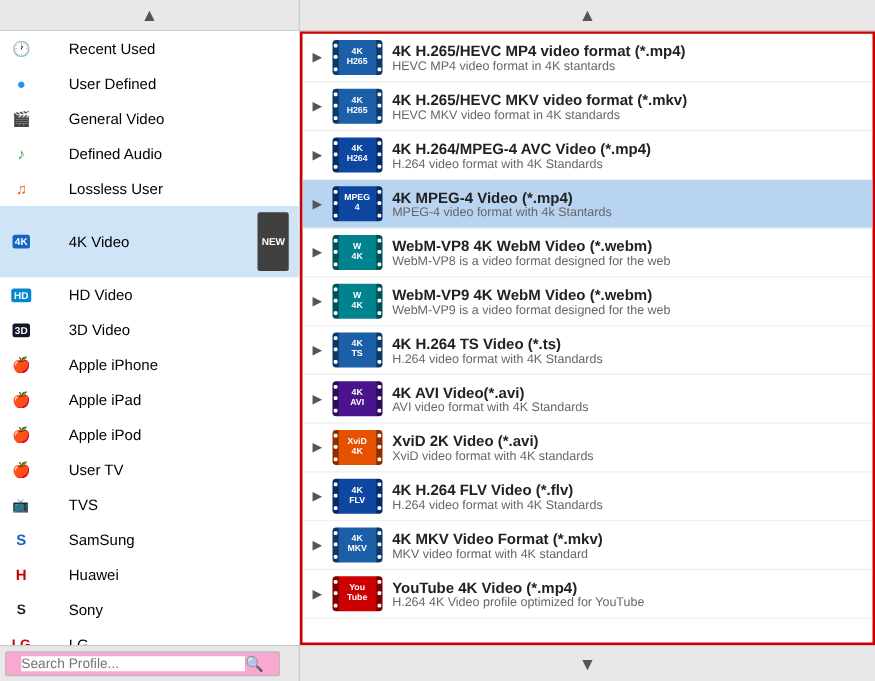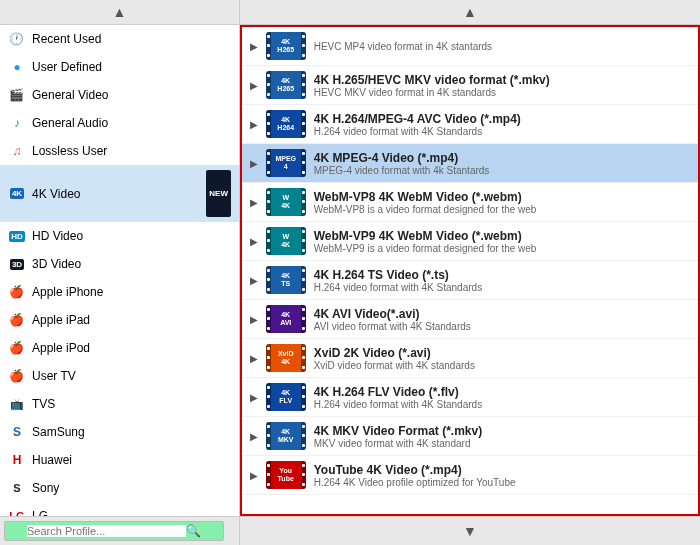--- a/index.html
+++ b/index.html
@@ -61,23 +61,24 @@
       height: 18px;
       margin-right: 6px;
       display: flex;
       align-items: center;
       justify-content: center;
       font-size: 14px;
       flex-shrink: 0;
     }
     .sidebar-item .label {
       flex: 1;
+      margin-left: 23px;
     }
     .new-badge {
-      background: #0f172a;
+      background: #404040;
       color: #fff;
       font-size: 8px;
       font-weight: bold;
       padding: 19px 3px;
       border-radius: 2px;
       margin-left: 4px;
     }
     .right-panel {
       flex: 1;
       overflow-y: auto;
@@ -117,23 +118,23 @@
       width: 240px;
       padding: 4px;
       border-right: 1px solid #ccc;
       display: flex;
       align-items: center;
     }
     .search-box {
       display: flex;
       align-items: center;
       border: 1px solid #bbb;
-      background: #86efac;
+      background: #f9a8d4;
       border-radius: 2px;
-      padding: 2px 22px;
+      padding: 2px 12px;
       width: 220px;
     }
     .search-box input {
       border: none;
       outline: none;
       font-size: 11px;
       width: 190px;
       color: #999;
     }
     .search-icon {
@@ -188,21 +189,21 @@
         <div class="sidebar-item">
           <span class="icon" style="color: rgb(229, 57, 53);">
             <span style="color:#e53935;font-size:12px;">🎬</span>
           </span>
           <span class="label">General Video</span>
         </div>
         <div class="sidebar-item">
           <span class="icon" style="color: rgb(67, 160, 71);">
             <span style="color:#43a047;font-size:12px;">♪</span>
           </span>
-          <span class="label">General Audio</span>
+          <span class="label">Defined Audio</span>
         </div>
         <div class="sidebar-item">
           <span class="icon" style="color: rgb(244, 81, 30);">
             <span style="color:#f4511e;font-size:12px;">♫</span>
           </span>
           <span class="label">Lossless User</span>
         </div>
         <div class="sidebar-item active">
           <span class="icon" style="color: rgb(21, 101, 192);">
             <span style="background:#1565c0;color:#fff;font-size:8px;font-weight:bold;padding:1px 2px;border-radius:2px;">4K</span>
@@ -294,20 +295,21 @@
       <div style="width:3px;height:3px;background:#fff;border-radius:1px;"></div>
     </div>
     <div style="position:absolute;right:0;top:0;bottom:0;width:5px;background:rgba(0,0,0,0.4);display:flex;flex-direction:column;justify-content:space-around;align-items:center;">
       <div style="width:3px;height:3px;background:#fff;border-radius:1px;"></div>
       <div style="width:3px;height:3px;background:#fff;border-radius:1px;"></div>
       <div style="width:3px;height:3px;background:#fff;border-radius:1px;"></div>
     </div>
     <div style="color:#fff;font-size:7px;font-weight:bold;text-align:center;line-height:1.2;z-index:1;">4K<br>H265</div>
   </div>
           <div class="format-text">
+            <div class="title">4K H.265/HEVC MP4 video format (*.mp4)</div>
             <div class="desc">HEVC MP4 video format in 4K stantards</div>
           </div>
         </div>
         <div class="format-item">
           <span class="format-arrow">▶</span>
           <div style="width: 40px; height: 28px; margin-right: 8px; flex-shrink: 0; display: flex; flex-direction: column; align-items: center; justify-content: center; border-radius: 3px; background: rgb(26, 95, 168); position: relative; overflow: hidden;">
     <div style="position:absolute;left:0;top:0;bottom:0;width:5px;background:rgba(0,0,0,0.4);display:flex;flex-direction:column;justify-content:space-around;align-items:center;">
       <div style="width:3px;height:3px;background:#fff;border-radius:1px;"></div>
       <div style="width:3px;height:3px;background:#fff;border-radius:1px;"></div>
       <div style="width:3px;height:3px;background:#fff;border-radius:1px;"></div>

